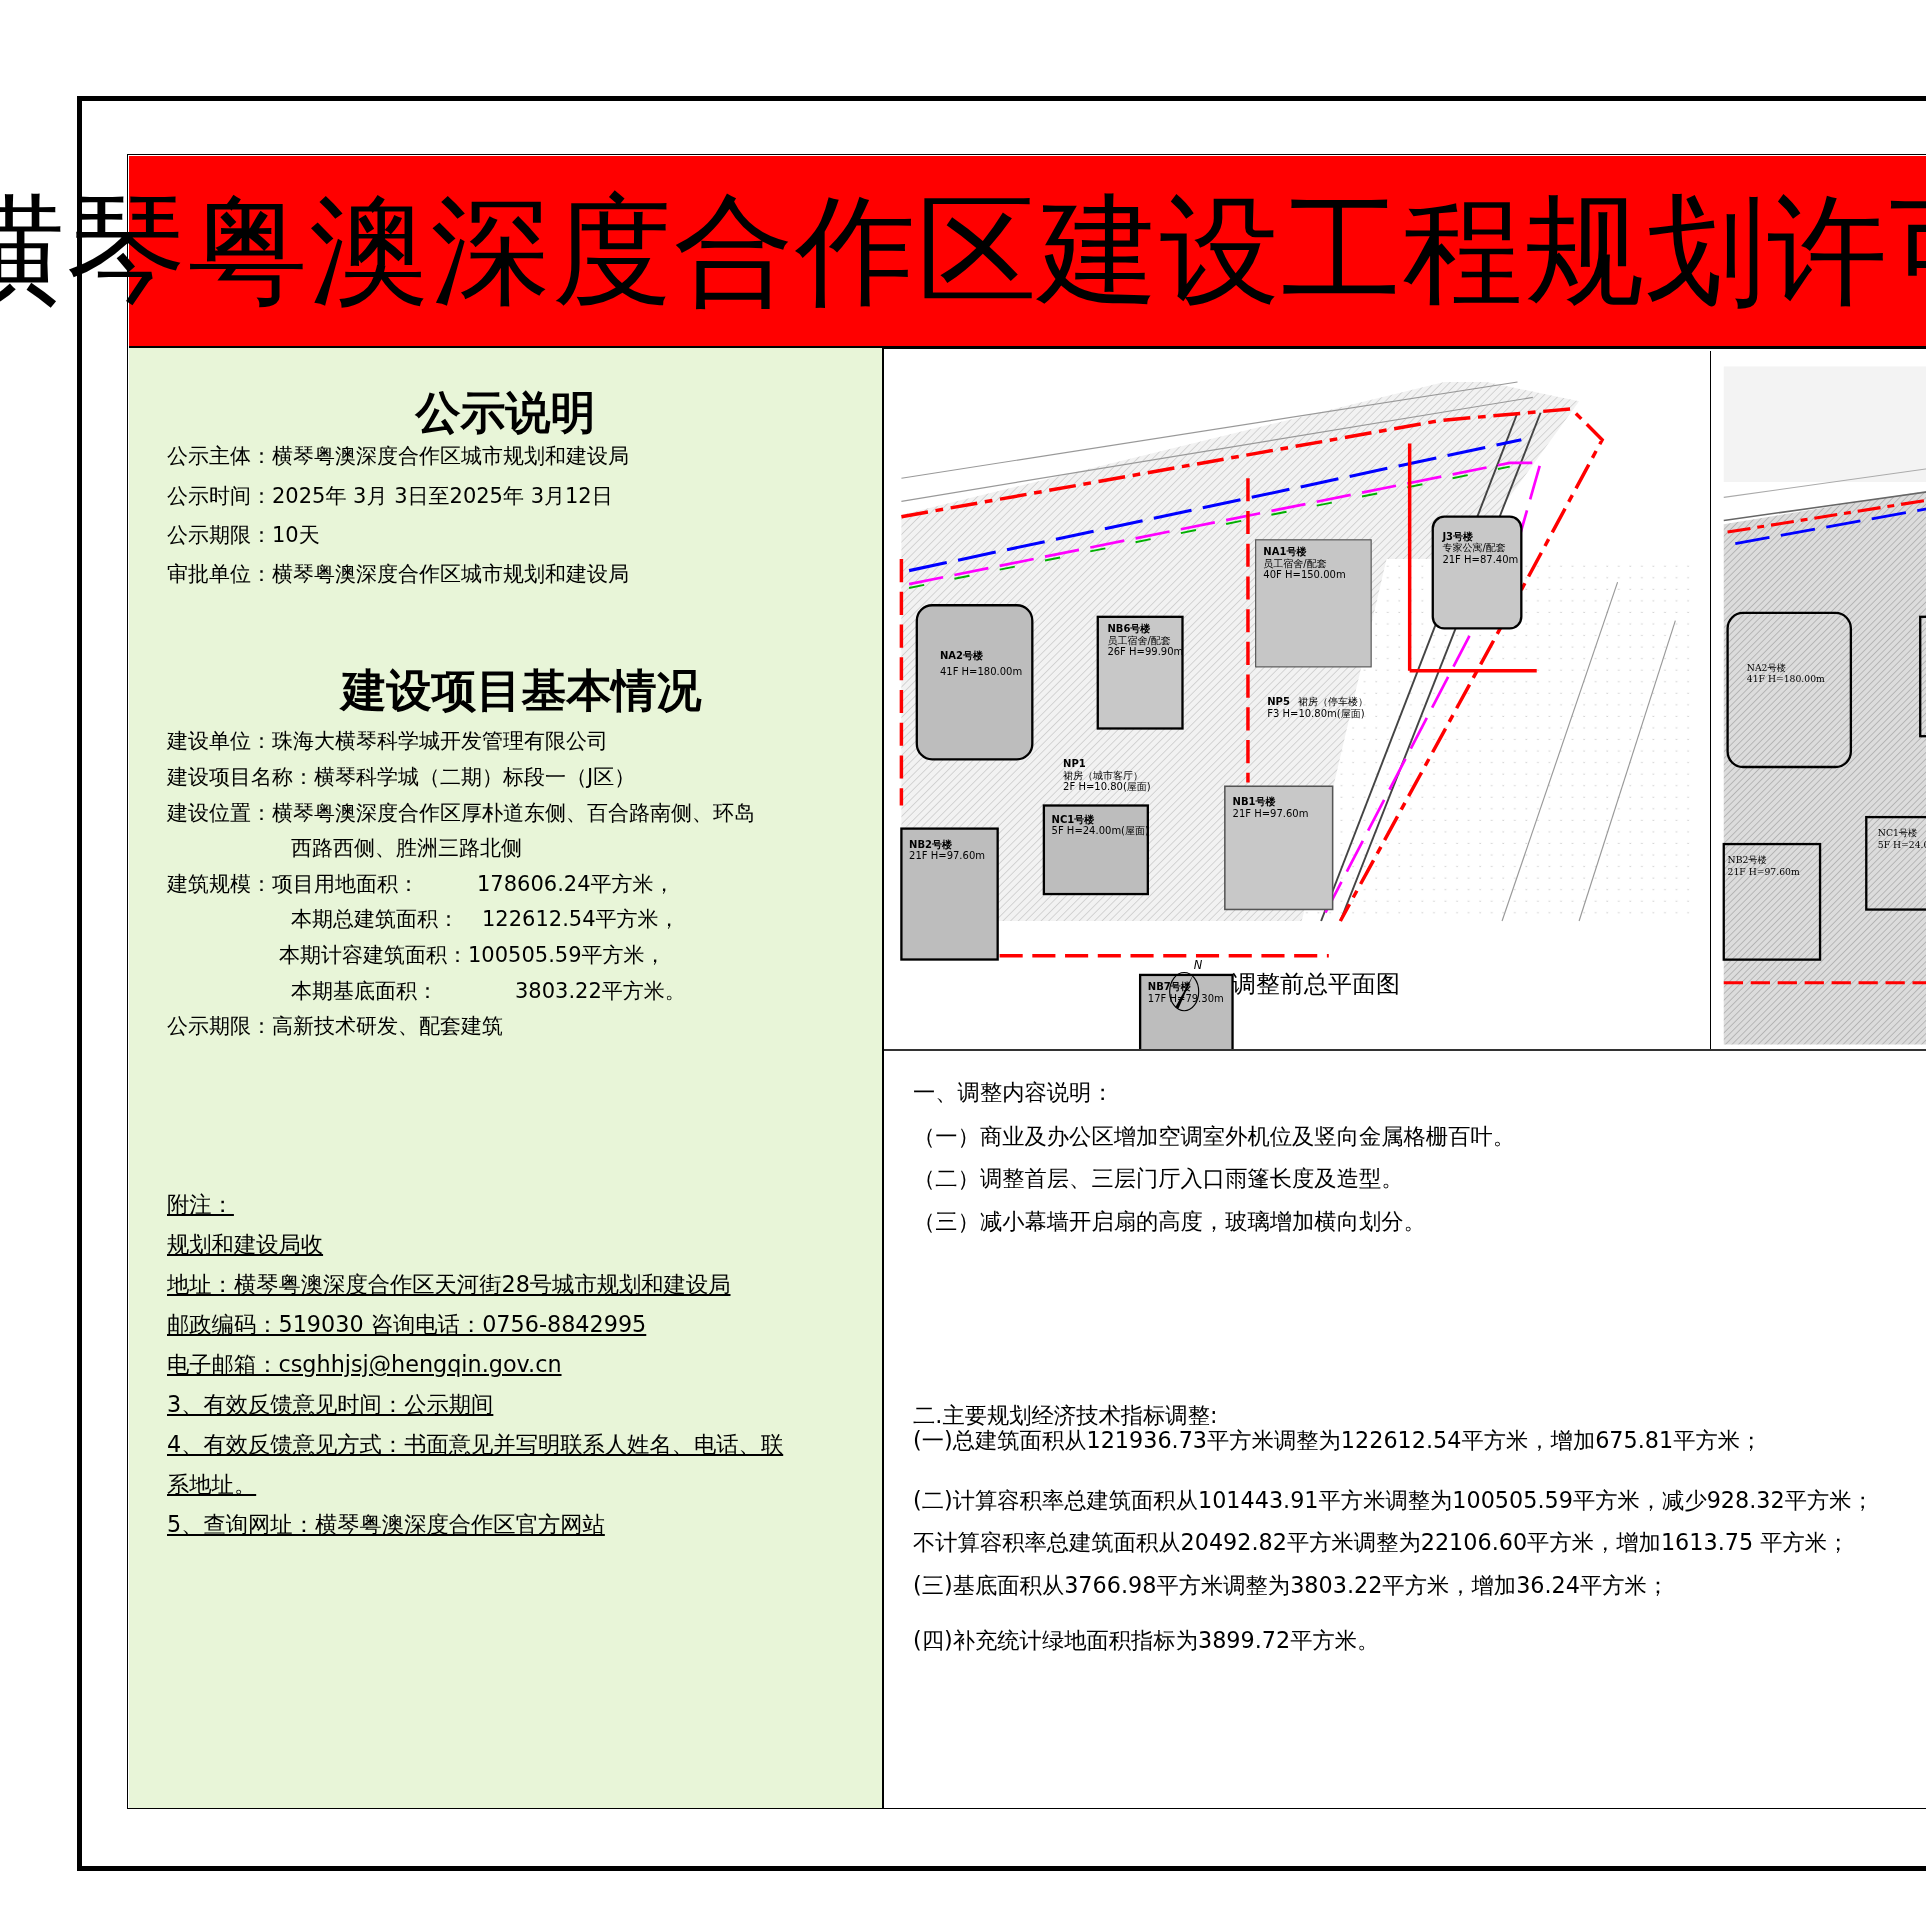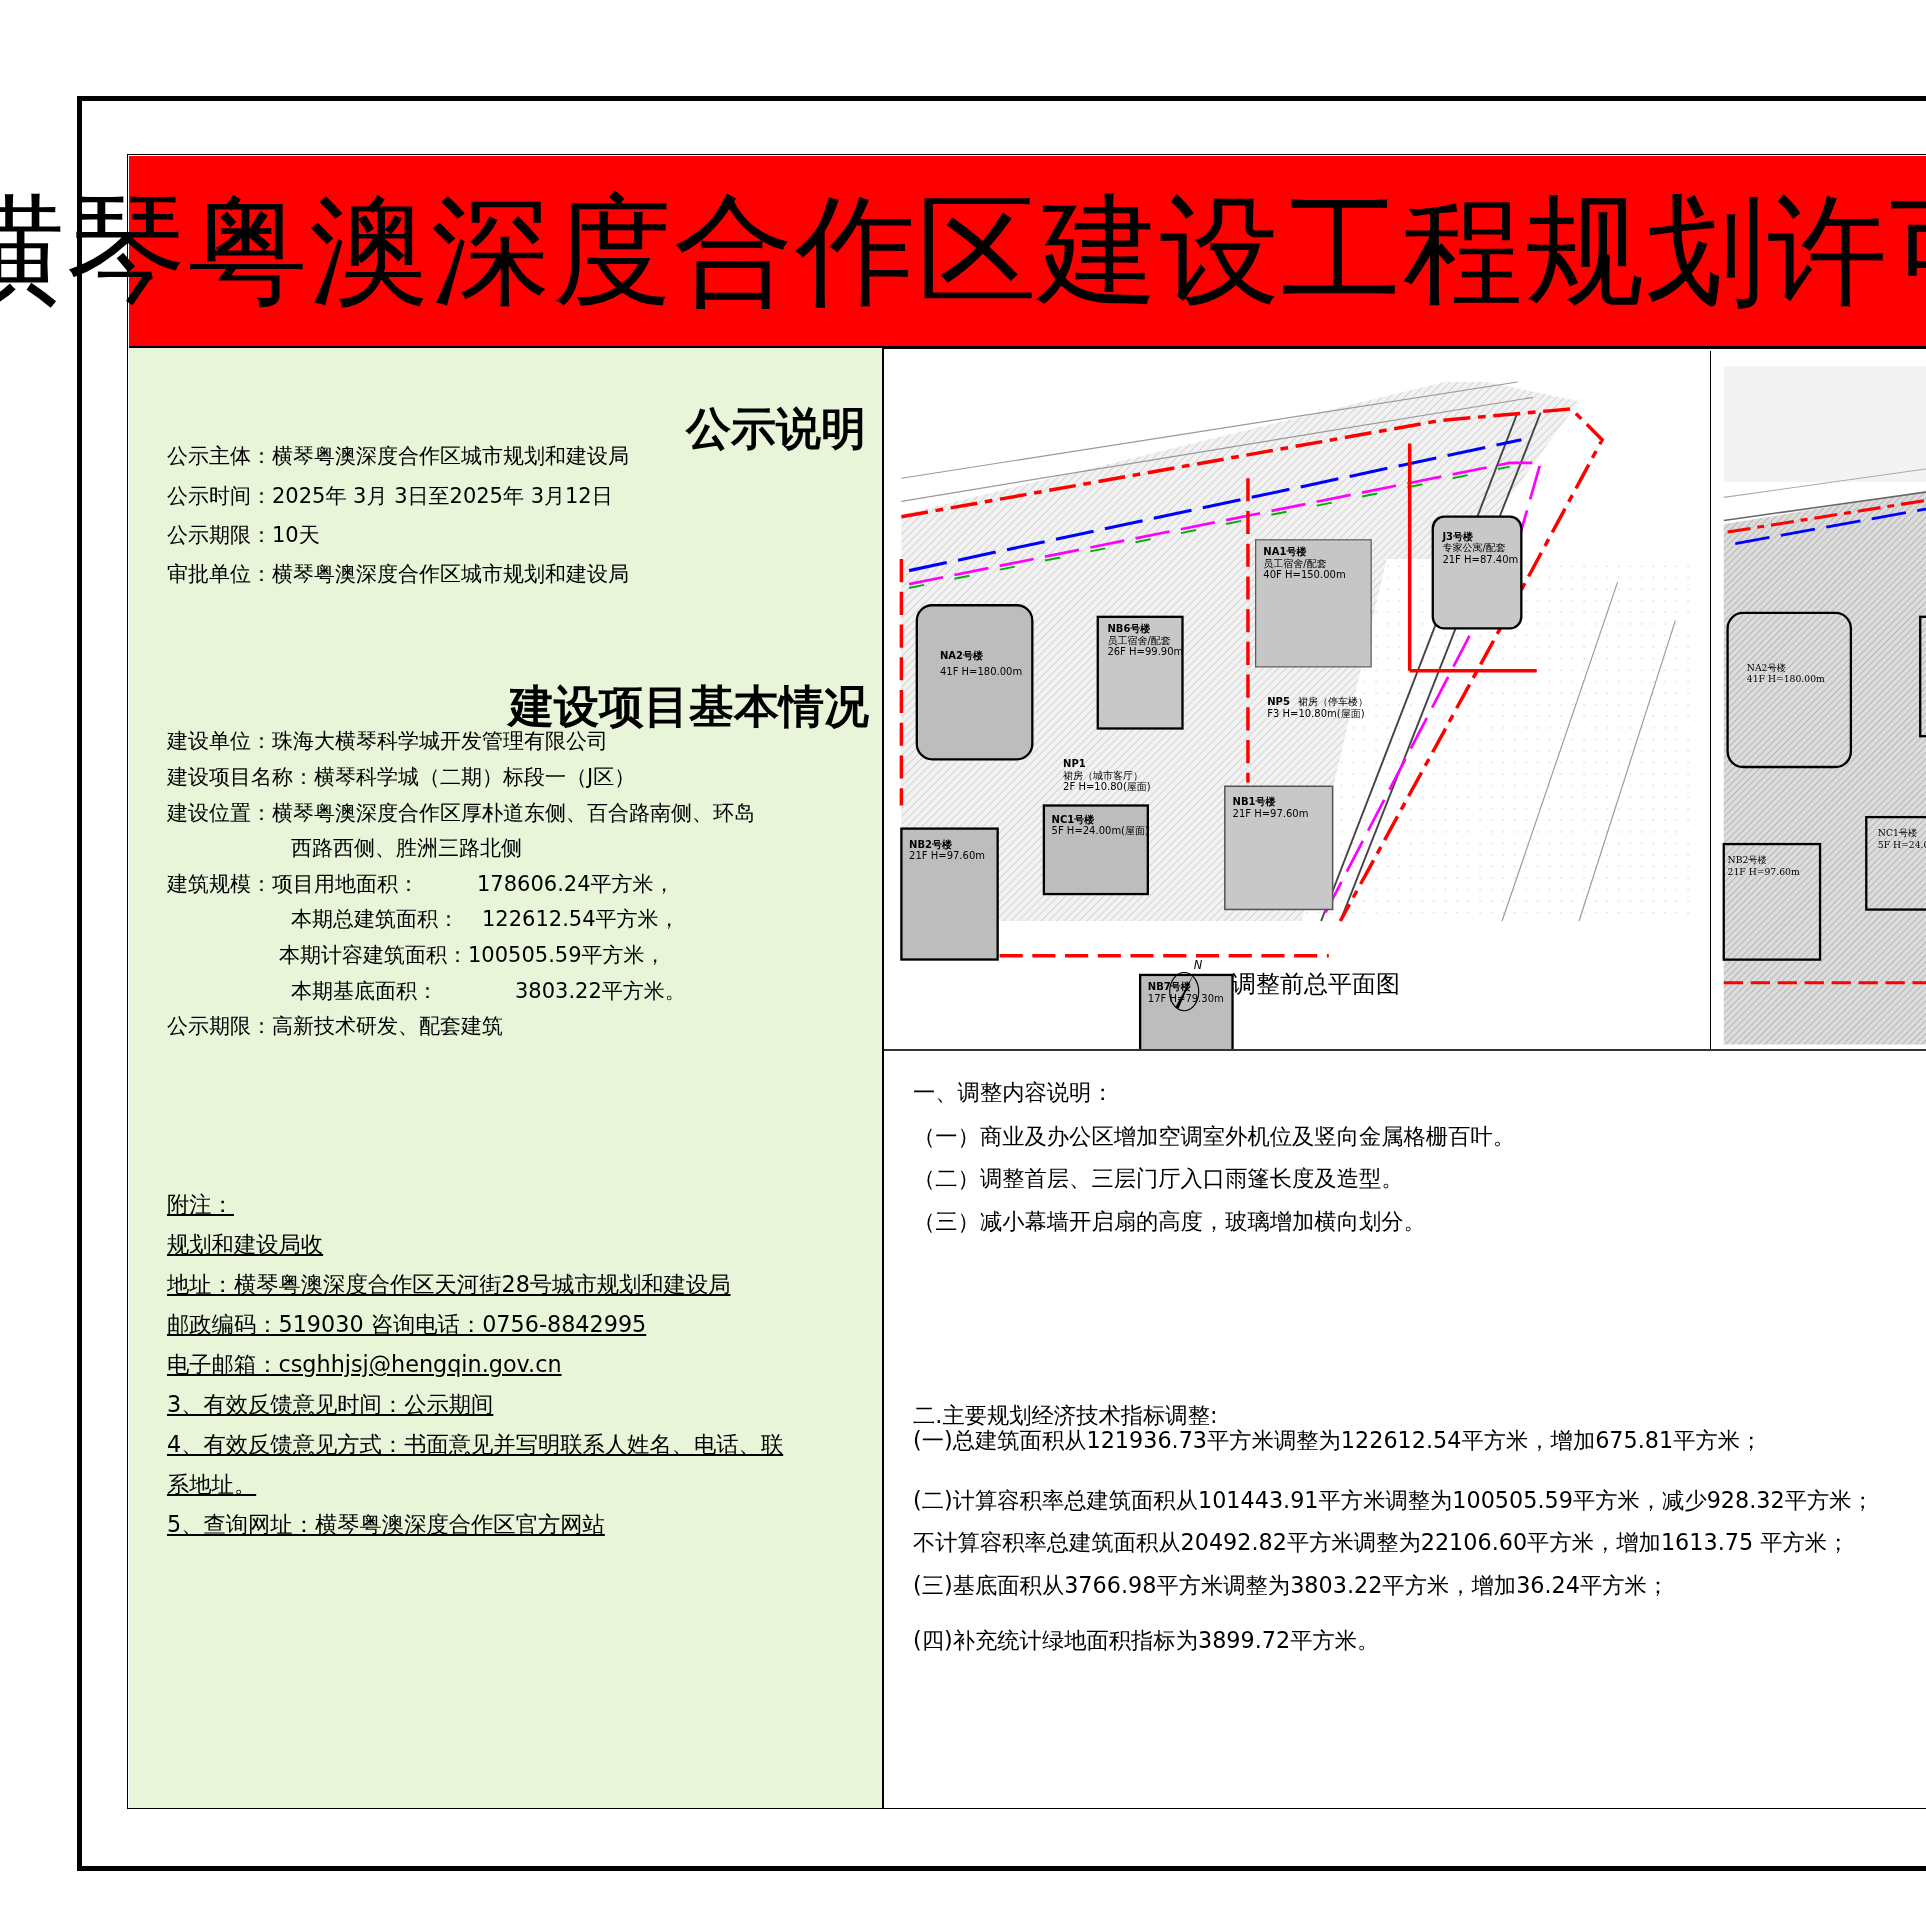--- a/index.html
+++ b/index.html
@@ -2,23 +2,23 @@
 <html style="font-size:6.2px"><head>
 <meta charset="utf-8">
 <style>
   html,body{margin:0;padding:0;background:#fff;}
   body{width:2705px;height:1913px;position:relative;overflow:hidden;font-family:"DejaVu Sans","Liberation Sans",sans-serif;color:#000;}
   .outer{position:absolute;left:77px;top:96px;width:2535px;height:1775px;border:5.4px solid #000;box-sizing:border-box;}
   .inner{position:absolute;left:127px;top:154px;width:2429px;height:1655px;border:1.5px solid #000;box-sizing:border-box;}
   .header{position:absolute;left:129px;top:156px;width:2426px;height:193px;background:#ff0000;border-bottom:3.1px solid #000;box-sizing:border-box;display:flex;align-items:center;justify-content:center;}
   .header h1{margin:0;font-size:120px;font-weight:normal;letter-spacing:1.5px;line-height:1;color:#000;white-space:nowrap;}
   .left{position:absolute;left:129px;top:348px;width:755px;height:1460px;background:#e8f5d8;border-right:2.3px solid #000;box-sizing:border-box;}
-  .left .sec-title{text-align:right;font-size:45px;margin:16px;line-height:1;}
+  .left .sec-title{text-align:center;font-size:45px;margin:4px;line-height:1;font-family:Liberation Mono, monospace;}
   .left .t1{position:absolute;left:0;top:42px;width:100%;}
-  .left .t2{position:absolute;left:3px;top:327px;width:100%;}
+  .left .t2{position:absolute;left:16px;top:327px;width:100%;}
   .row{position:absolute;left:38px;font-size:21px;line-height:1.2;white-space:nowrap;}
   .left .notes{position:absolute;left:38px;top:882px;font-size:22.3px;line-height:40px;white-space:nowrap;text-decoration:underline;}
   .notes div{height:40px;}
   .map{position:absolute;background:#fff;}
   .map-before{left:886px;top:351px;width:824px;height:698px;border-right:1.2px solid #000;}
   .map-after{left:1712px;top:351px;width:844px;height:698px;}
   .hline{position:absolute;left:884px;top:1049px;width:1671px;height:1.9px;background:#333;}
   .caption{position:absolute;font-size:24px;display:flex;align-items:center;gap:23px;white-space:nowrap;}
   .compass{width:42px;height:58px;position:relative;}
   .explain{position:absolute;left:913px;top:1067px;width:1056px;font-size:22.3px;line-height:1.25;}

